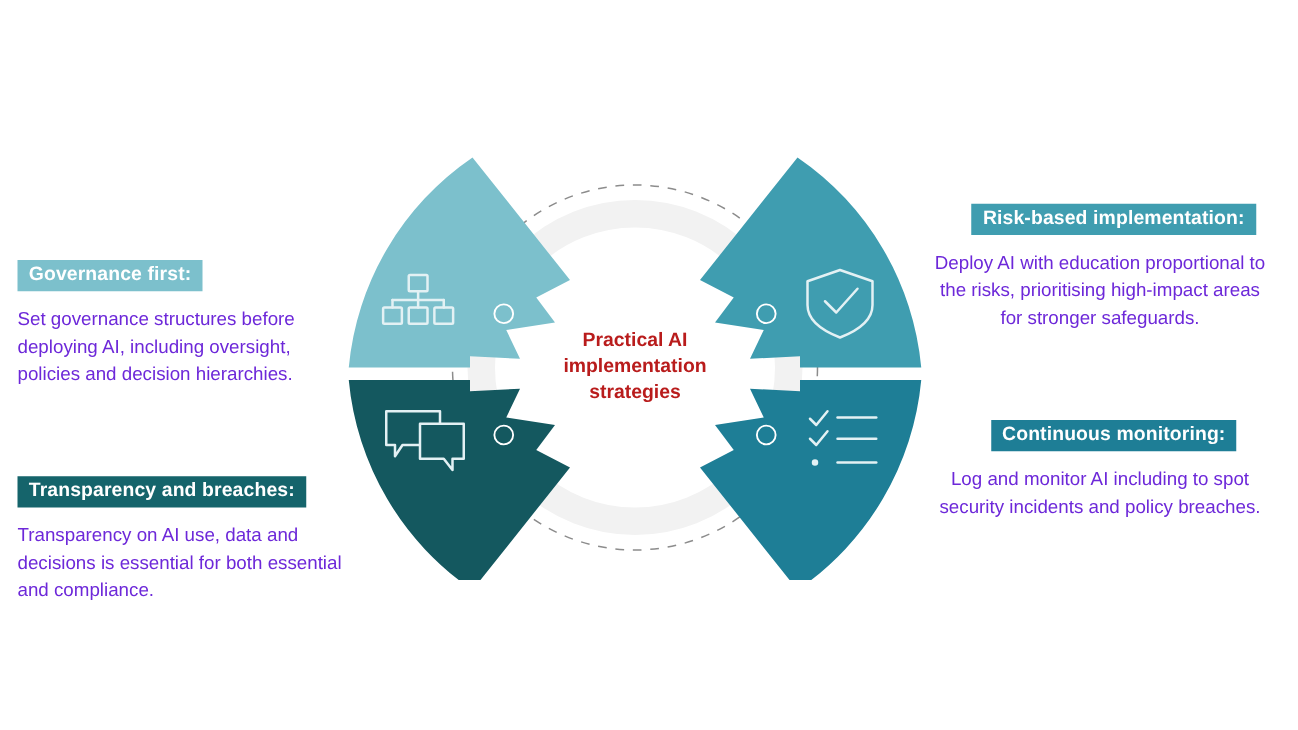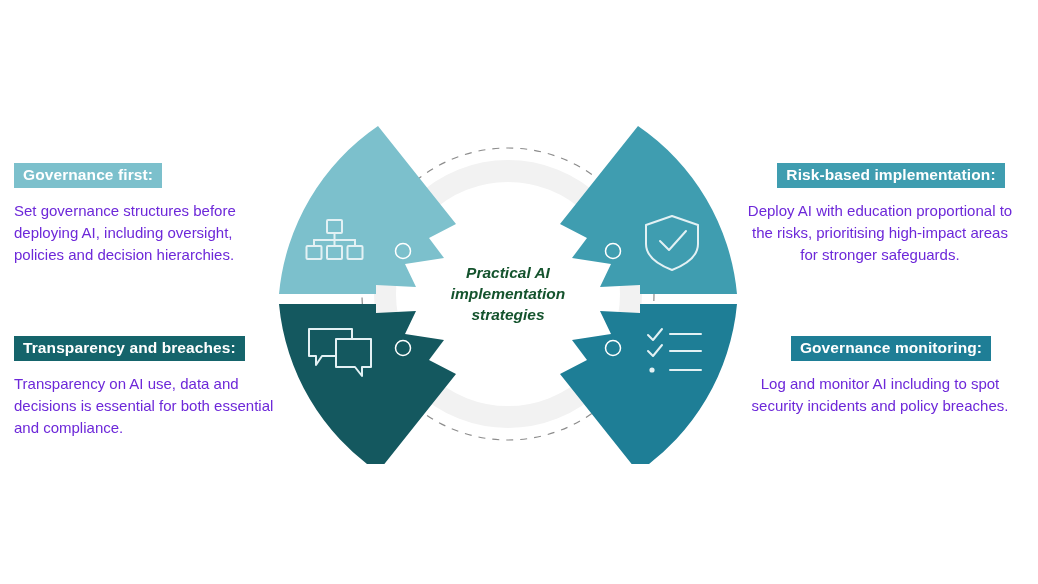--- a/index.html
+++ b/index.html
@@ -20,21 +20,21 @@
     left: 0; top: 0;
     width: 1038px;
     height: 584px;
   }
 
   
   .block {
     position: absolute;
     width: 290px;
   }
-  .block.left  { left: 14px; text-align: left; }
+  .block.left  { left: 14px; text-align: left; margin-top: 45px; }
   .block.right { left: 746px; text-align: center; }
 
   .tag {
     display: inline-block;
     color: #ffffff;
     font-size: 15.5px;
     font-weight: bold;
     letter-spacing: 0.1px;
     padding: 4px 9px 5px 9px;
     line-height: 1.05;
@@ -67,23 +67,22 @@
   .center-label {
     position: absolute;
     left: 50%;
     top: 50%;
     transform: translate(-50%, -50%);
     width: 190px;
     text-align: center;
     font-size: 15.5px;
     font-weight: bold;
     line-height: 1.35;
-    color: #14532d;
+    color: #b91c1c;
     pointer-events: none;
-    font-style: italic;
   }
 </style>
 </head>
 <body>
 
 <div id="stage">
 
   <div class="block left" id="block-gov">
     <span class="tag" style="background:#7cc0cc">Governance first:</span>
     <div class="desc">Set governance structures before deploying AI, including oversight, policies and decision hierarchies.</div>
@@ -93,21 +92,21 @@
     <span class="tag" style="background:#15646b">Transparency and breaches:</span>
     <div class="desc">Transparency on AI use, data and decisions is essential for both essential and compliance.</div>
   </div>
 
   <div class="block right" id="block-risk">
     <span class="tag" style="background:#3f9db0">Risk-based implementation:</span>
     <div class="desc">Deploy AI with education proportional to the risks, prioritising high-impact areas for stronger safeguards.</div>
   </div>
 
   <div class="block right" id="block-mon">
-    <span class="tag" style="background:#1e7e96">Governance monitoring:</span>
+    <span class="tag" style="background:#1e7e96">Continuous monitoring:</span>
     <div class="desc">Log and monitor AI including to spot security incidents and policy breaches.</div>
   </div>
 
   <div id="wheel">
     <svg width="500" height="340" viewBox="0 0 500 340" xmlns="http://www.w3.org/2000/svg">
 
       <circle cx="250" cy="170" r="123" fill="none" stroke="#f2f2f2" stroke-width="22"></circle>
 
       <circle cx="250" cy="170" r="146" fill="none" stroke="#8c8c8c" stroke-width="1.2" stroke-dasharray="7 7"></circle>
 

